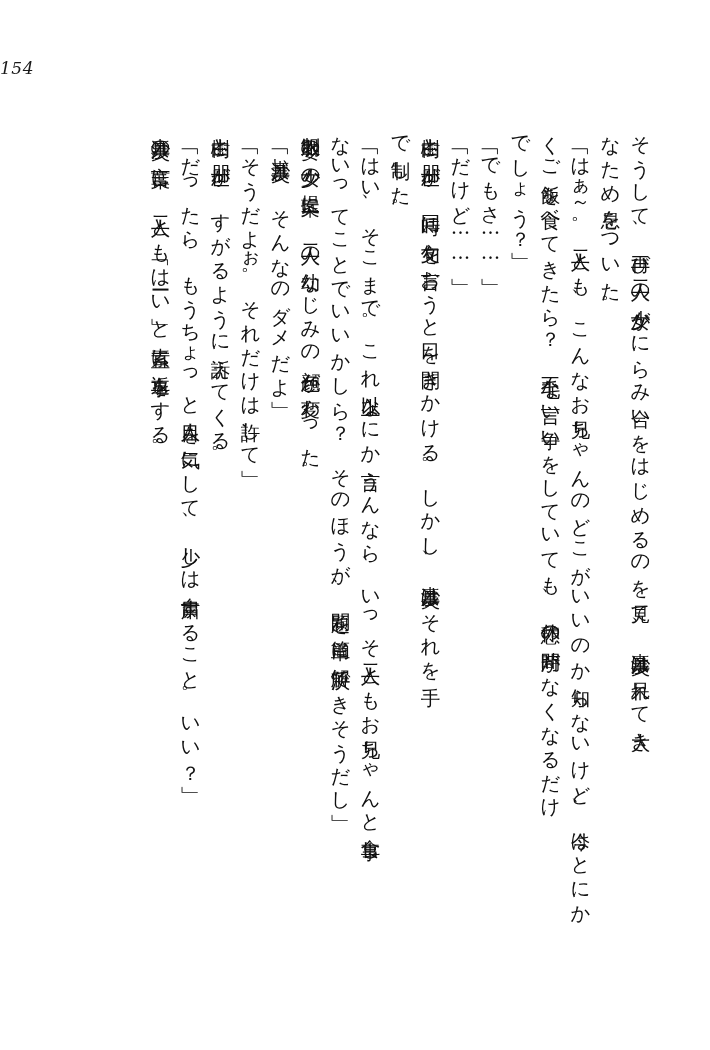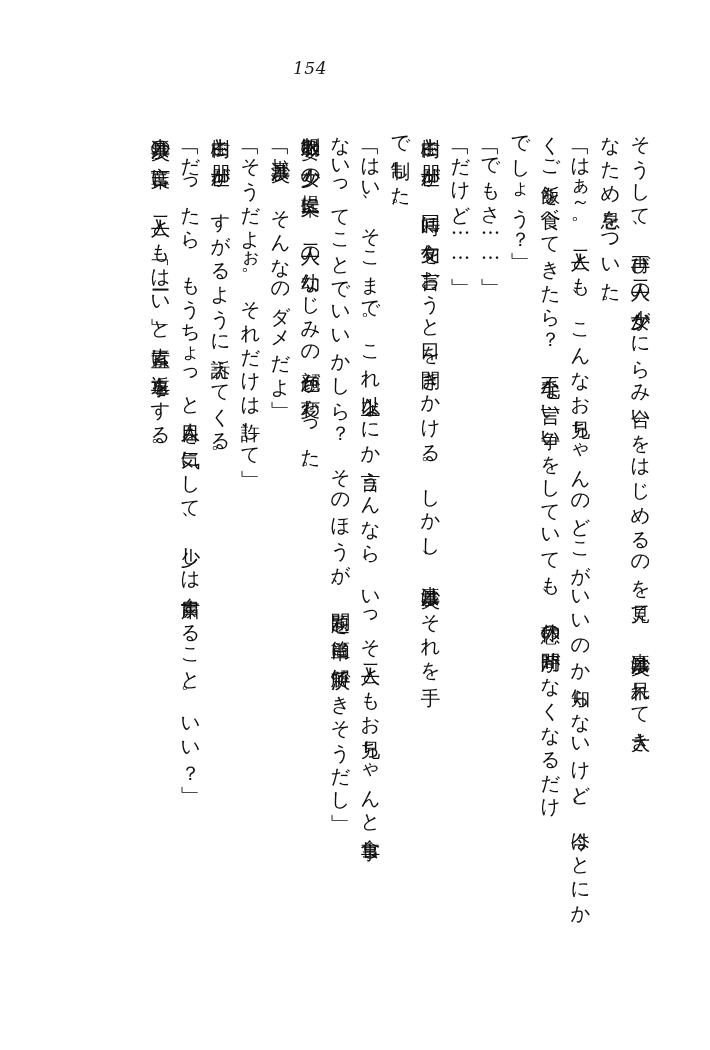--- a/index.html
+++ b/index.html
@@ -16,21 +16,21 @@
     height: 1050px;
     background: #ffffff;
     overflow: hidden;
   }
   
   #page-number {
     position: absolute;
     top: 58px;
     left: 0;
     width: 620px;
-    text-align: center;
+    text-align: left;
     font-size: 17px;
     font-style: italic;
     font-family: "DejaVu Serif", "Liberation Serif", serif;
     color: #1a1a1a;
     letter-spacing: 0.5px;
   }
   
   #text-block {
     position: absolute;
     top: 122px;

